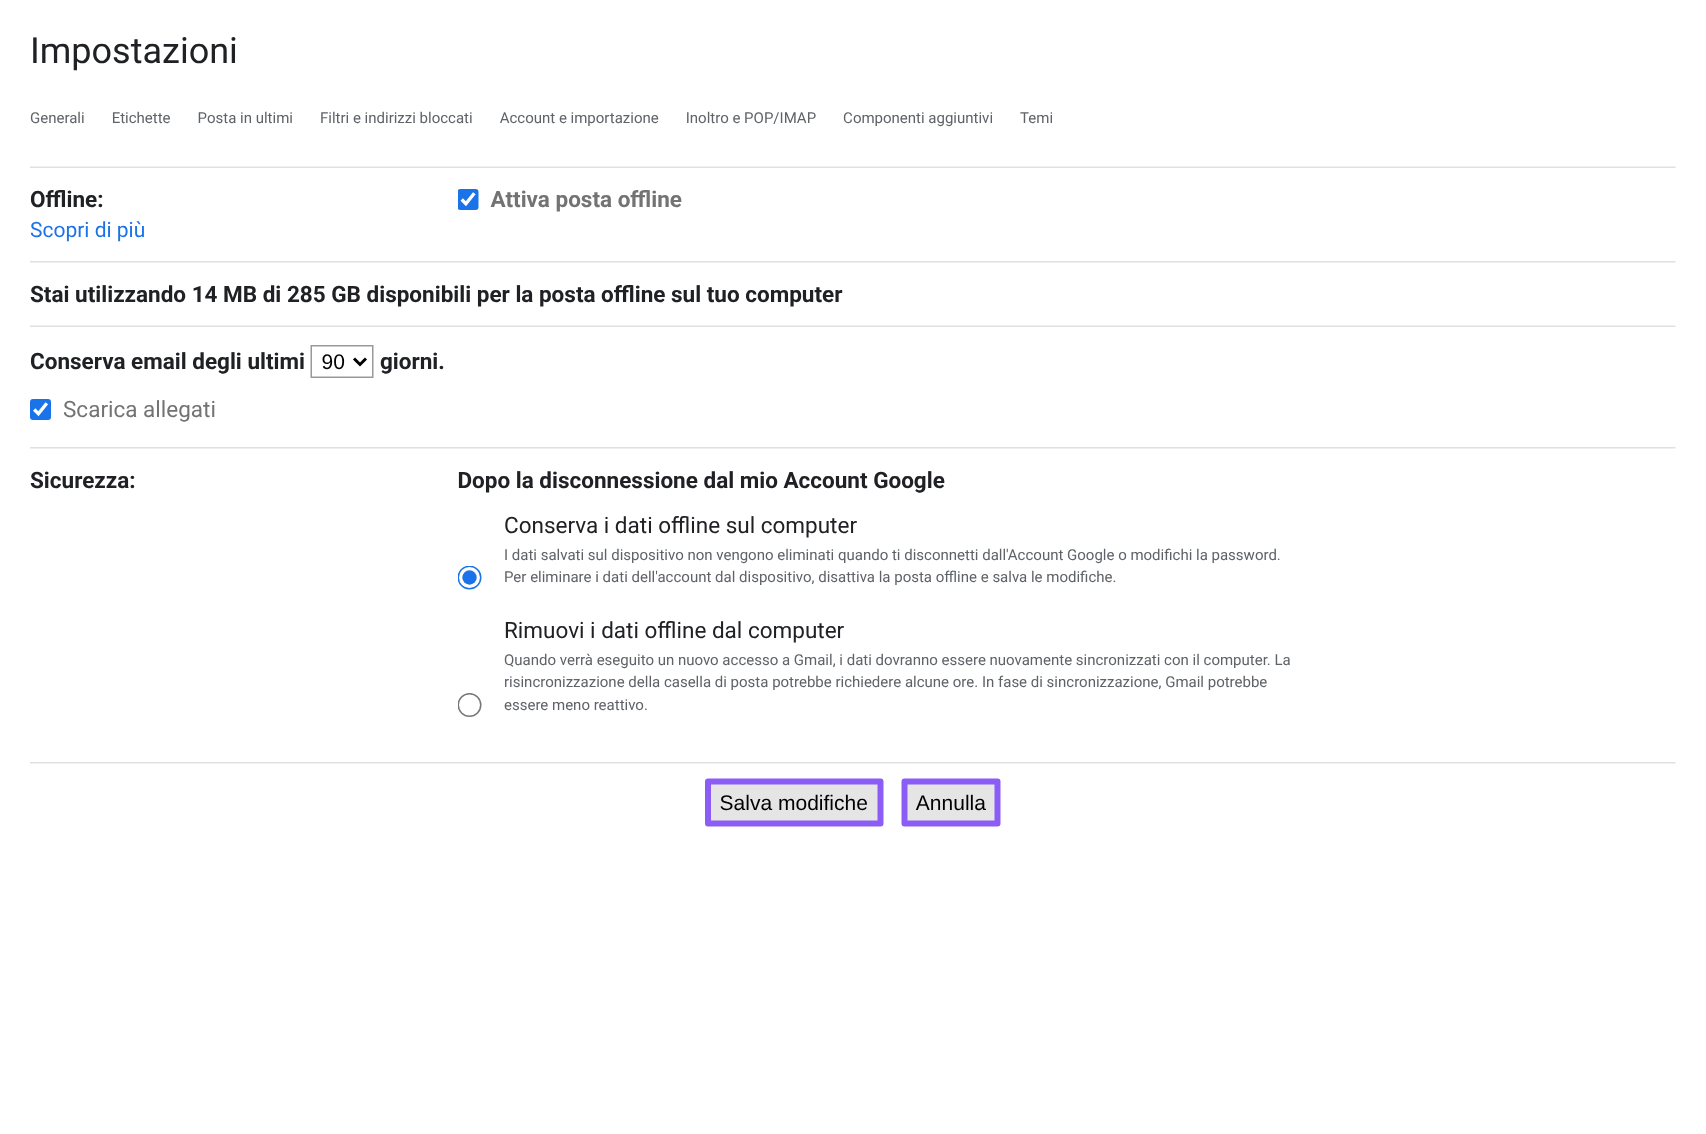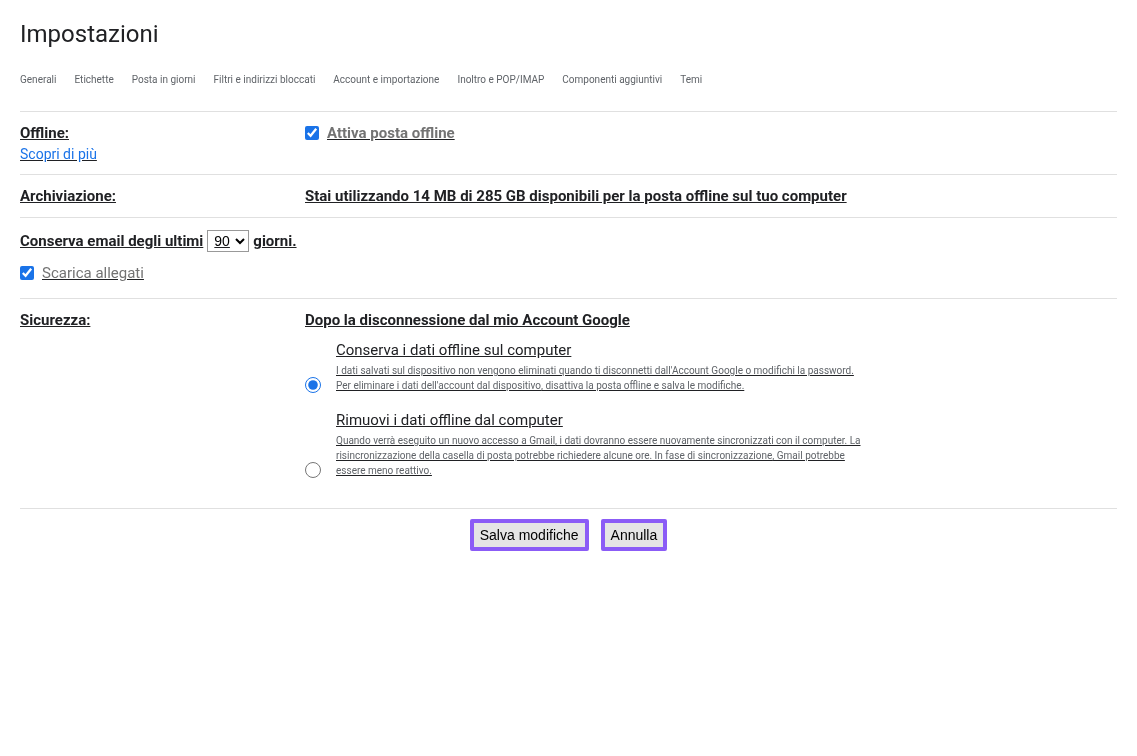--- a/index.html
+++ b/index.html
@@ -32,21 +32,20 @@
       color: #5f6368;
       cursor: pointer;
       padding: 6px 0;
       white-space: nowrap;
     }
     .section {
       display: flex;
       align-items: flex-start;
       padding: 12px 0;
       border-top: 1px solid #e0e0e0;
-      text-decoration: underline;
     }
     .section:first-of-type {
       border-top: 1px solid #e0e0e0;
     }
     .section-label {
       width: 285px;
       flex-shrink: 0;
       font-weight: 700;
       font-size: 15px;
       color: #202124;
@@ -153,21 +152,21 @@
     }
   </style>
 </head>
 <body>
 
 <h1>Impostazioni</h1>
 
 <div class="tabs">
   <div class="tab">Generali</div>
   <div class="tab">Etichette</div>
-  <div class="tab">Posta in giorni</div>
+  <div class="tab">Posta in ultimi</div>
   <div class="tab">Filtri e indirizzi bloccati</div>
   <div class="tab">Account e importazione</div>
   <div class="tab">Inoltro e POP/IMAP</div>
   <div class="tab">Componenti aggiuntivi</div>
   <div class="tab">Temi</div>
 </div>
 
 <div class="section">
   <div class="section-label">
     <span>Offline:</span>
@@ -175,23 +174,20 @@
   </div>
   <div class="section-content">
     <div class="checkbox-row">
       <input type="checkbox" checked="" style="">
       <label>Attiva posta offline</label>
     </div>
   </div>
 </div>
 
 <div class="section">
-  <div class="section-label">
-    <span>Archiviazione:</span>
-  </div>
   <div class="section-content">
     <span class="inline-text">Stai utilizzando 14 MB di 285 GB disponibili per la posta offline sul tuo computer</span>
   </div>
 </div>
 
 <div class="section">
   <div class="section-content">
     <div class="sync-row">
       <span>Conserva email degli ultimi</span>
       <select>

